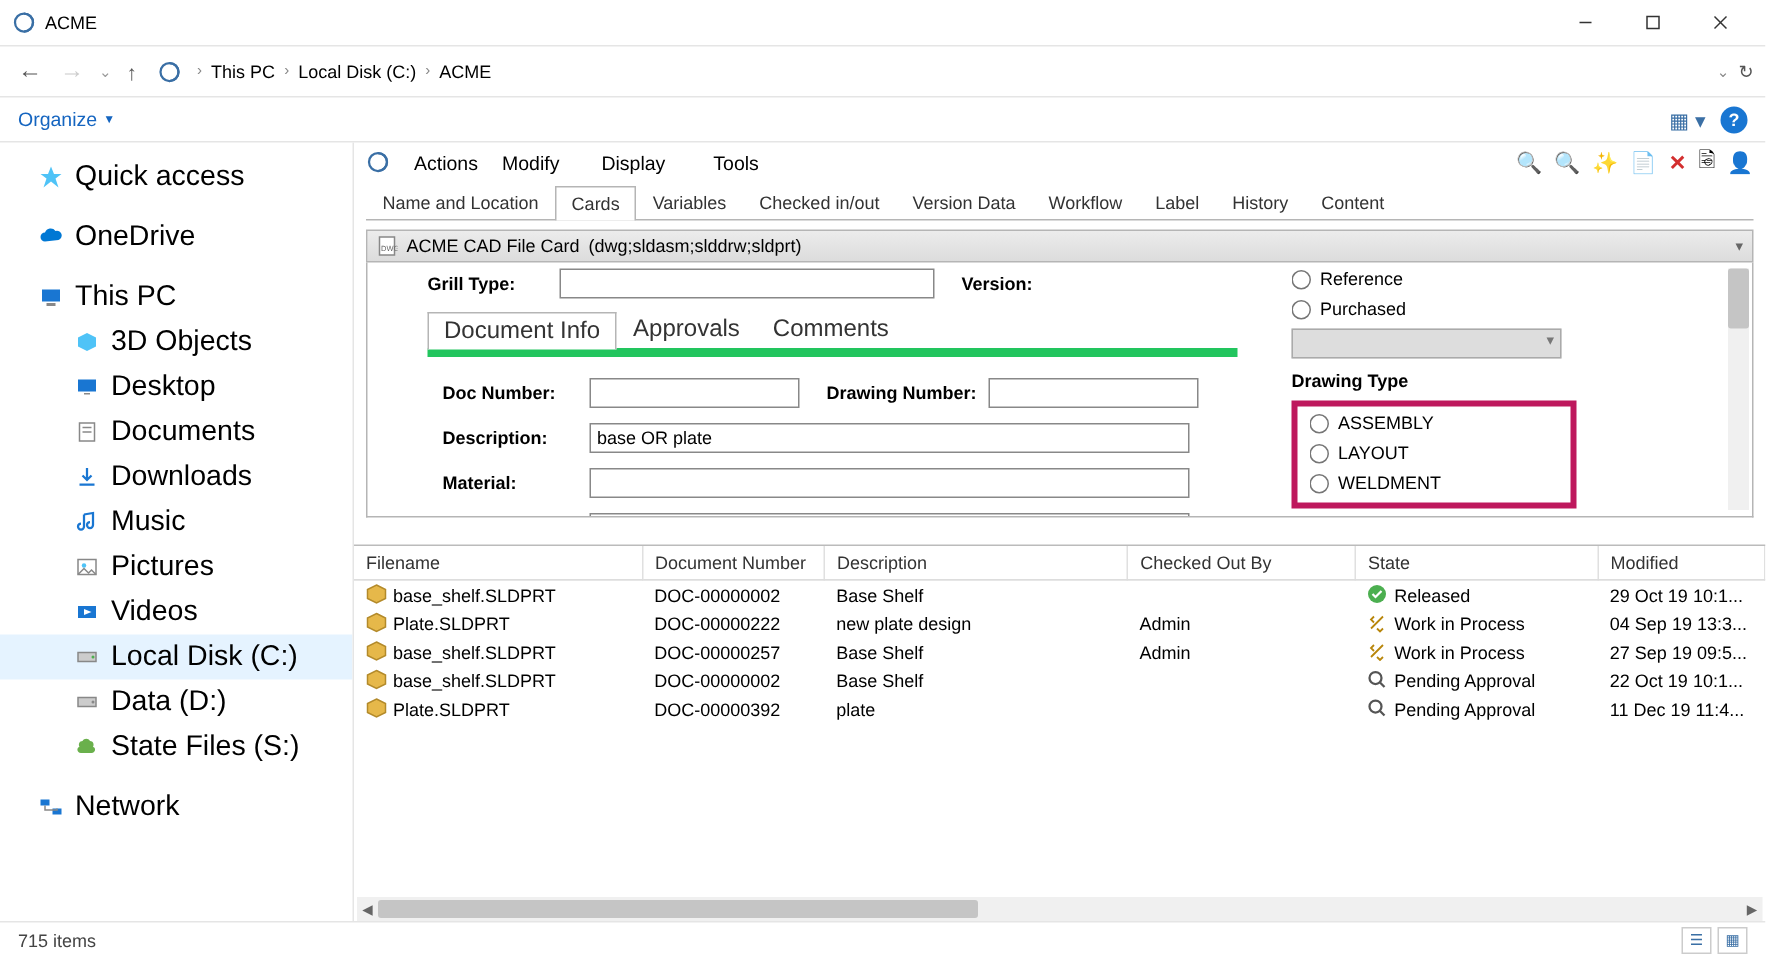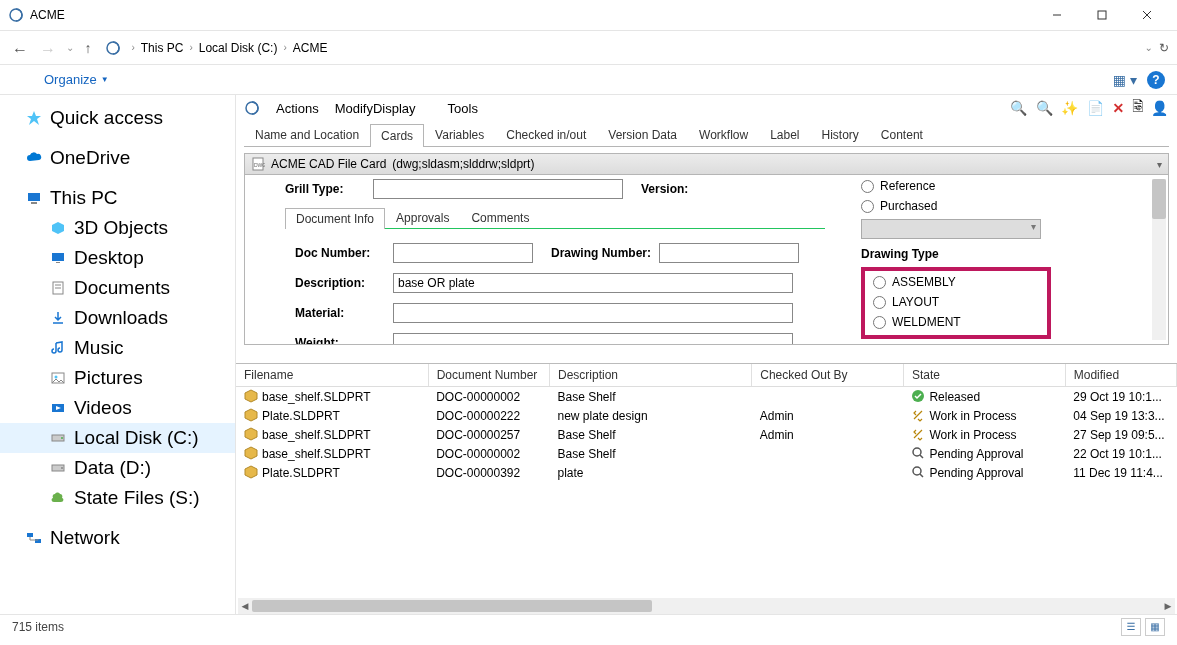--- a/index.html
+++ b/index.html
@@ -19,21 +19,21 @@
   .nav-arrow.disabled { color: #ccc; }
   .nav-chev { font-size: 10px; color: #999; margin: 0 2px; }
   .nav-up { font-size: 14px; color: #555; margin: 0 4px; }
   .addr-icon { width: 16px; height: 16px; margin-left: 6px; color: #3a6fa5; }
   .breadcrumb { flex: 1; display: flex; align-items: center; gap: 6px; margin-left: 6px; font-size: 12px; }
   .breadcrumb .sep { color: #888; font-size: 10px; }
   .nav-right { display: flex; gap: 6px; align-items: center; font-size: 12px; color: #555; }
   
   
   .toolbar { height: 30px; display: flex; align-items: center; padding: 0 12px; border-top: 1px solid #e5e5e5; }
-  .toolbar .tb-item { color: #1565c0; font-size: 13px; display: flex; align-items: center; gap: 4px; margin-left: 32px; }
+  .toolbar .tb-item { color: #1565c0; font-size: 13px; display: flex; align-items: center; gap: 4px; }
   .toolbar .tb-drop { font-size: 8px; color: #1565c0; }
   .toolbar .spacer { flex: 1; }
   .toolbar .tb-right { display: flex; align-items: center; gap: 10px; }
   .help-circle { width: 18px; height: 18px; border-radius: 50%; background: #1976d2; color: #fff; display: flex; align-items: center; justify-content: center; font-size: 12px; font-weight: bold; }
   
   
   .main { display: flex; height: 520px; border-top: 1px solid #e5e5e5; }
   
   
   .sidebar { width: 235px; padding: 8px 0; overflow-y: auto; }
@@ -60,21 +60,21 @@
   
   .card-header { margin: 6px 8px 0 8px; border: 1px solid #b5b5b5; background: linear-gradient(#ececec,#dcdcdc); padding: 3px 6px; font-size: 12px; display: flex; align-items: center; gap: 6px; text-align: center; }
   .card-header .chdr-drop { margin-left: auto; color: #666; font-size: 10px; }
   .card-body-wrap { margin: 0 8px; border: 1px solid #b5b5b5; border-top: none; height: 170px; position: relative; overflow: hidden; }
   .card-body { padding: 4px 20px 4px 40px; display: flex; gap: 16px; font-size: 12px; }
   .card-left { width: 540px; }
   .card-right { flex: 1; padding-left: 20px; }
   .grill-row { display: flex; align-items: center; gap: 8px; margin-bottom: 8px; }
   .grill-row label { font-weight: bold; font-size: 12px; width: 80px; }
   .grill-row input[type=text] { border: 1px solid #888; height: 20px; padding: 0 4px; font-size: 12px; }
-  .doc-tabs { display: flex; border-bottom: 1px solid #22c55e; margin-top: 6px; font-size: 12px; }
+  .doc-tabs { display: flex; border-bottom: 6px solid #22c55e; margin-top: 6px; font-size: 16px; }
   .doc-tab { padding: 3px 10px; border: 1px solid transparent; border-bottom: none; color: #333; }
   .doc-tab.active { border-color: #b5b5b5; background: #fff; position: relative; top: 1px; }
   .doc-form { padding: 14px 0 0 10px; }
   .form-row { display: flex; align-items: center; gap: 8px; margin-bottom: 10px; }
   .form-row label { font-weight: bold; width: 90px; font-size: 12px; }
   .form-row input { border: 1px solid #888; height: 20px; padding: 0 4px; font-size: 12px; flex: 1; }
   .form-row .inp-short { width: 140px; flex: none; }
   .radio-row { display: flex; align-items: center; gap: 6px; margin-bottom: 6px; font-size: 12px; }
   .radio-row input[type=radio] { width: 13px; height: 13px; }
   .combo-disabled { width: 180px; height: 20px; background: #ddd; border: 1px solid #aaa; margin: 4px 0 8px 0; position: relative; }
@@ -308,21 +308,21 @@
 
   <div class="content">
 
     <div class="pdm-menu">
       <span style="width:16px;height:16px;">
         <svg viewBox="0 0 16 16">
             <circle cx="8" cy="8" r="6" fill="none" stroke="#3a6fa5" stroke-width="1.5"></circle>
             <path d="M8 2a6 6 0 0 1 0 12" fill="none" stroke="#3a6fa5" stroke-width="1.5"></path>
           </svg>
       </span>
-      <span id="pdm-menu-items"><span style="margin-right: 16px;">Actions</span><span style="margin-right: 0;">Modify</span><span style="margin-right: 32px;">Display</span><span style="margin-right: 16px;">Tools</span></span>
+      <span id="pdm-menu-items"><span style="margin-right: 16px;">Actions</span><span style="margin-right: 28px;">Modify</span><span style="margin-right: 32px;">Display</span><span style="margin-right: 16px;">Tools</span></span>
       <span class="spacer"></span>
       <div class="pdm-icons">
         <span>🔍</span>
         <span style="color:#d32f2f;">🔍</span>
         <span>✨</span>
         <span style="color:#2e7d32;">📄</span>
         <span style="color:#d32f2f;font-weight:bold;">✕</span>
         <span>🗟</span>
         <span style="color:#1976d2;">👤</span>
       </div>

